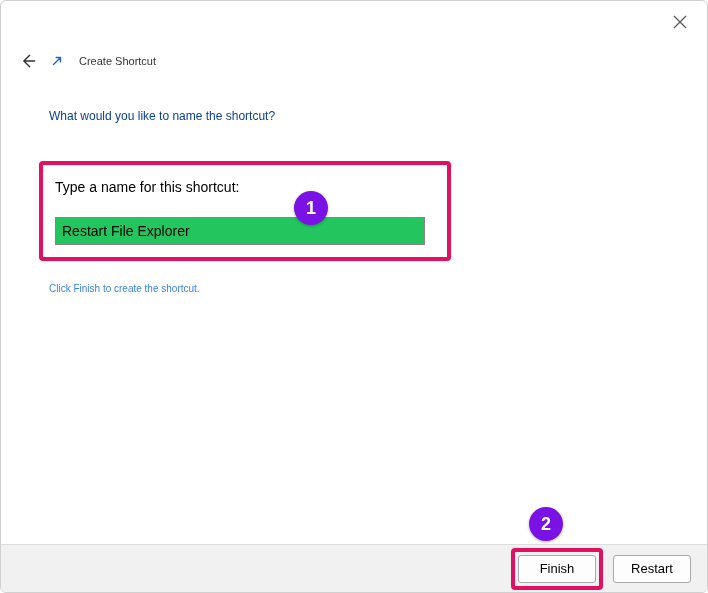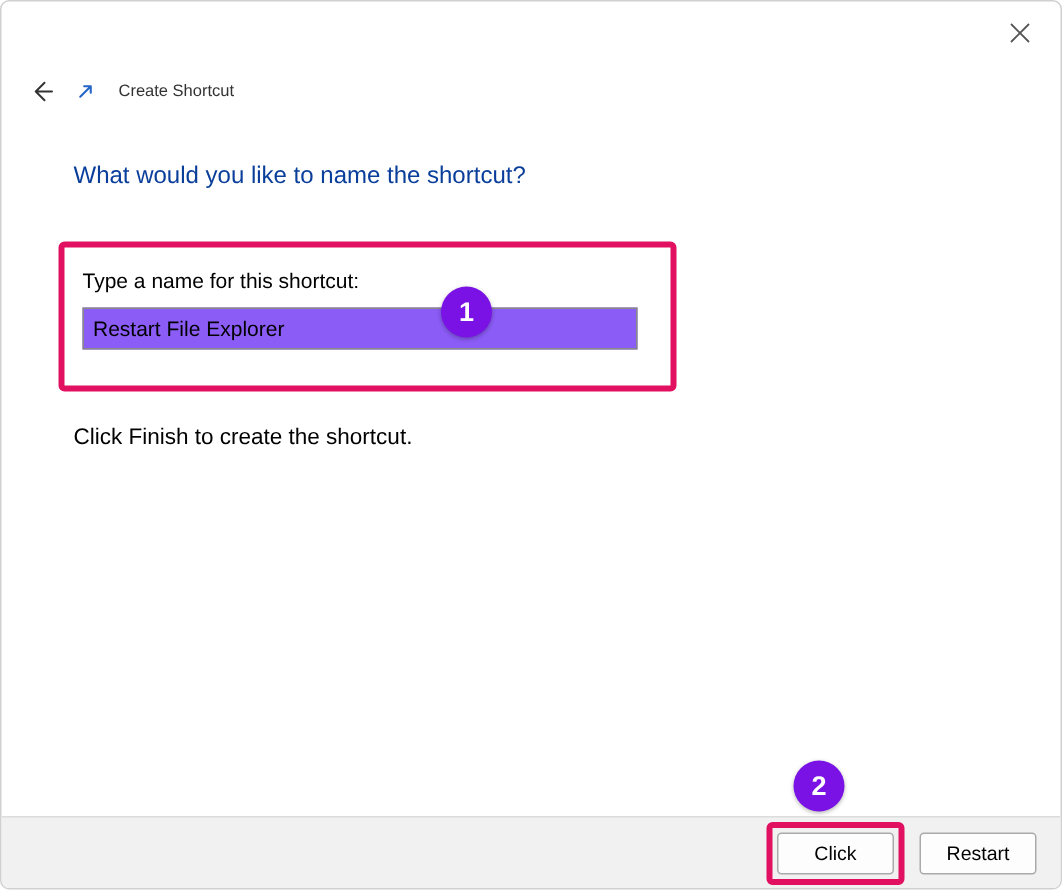--- a/index.html
+++ b/index.html
@@ -55,54 +55,54 @@
   }
   .win-title {
     font-size: 11px;
     color: #333;
     margin-left: 6px;
   }
   .heading {
     position: absolute;
     top: 108px;
     left: 48px;
-    font-size: 16px;
+    font-size: 12px;
     color: #0a3e9b;
     font-weight: 400;
   }
   .callout-1 {
     position: absolute;
     top: 160px;
     left: 38px;
     width: 412px;
     height: 100px;
     border: 4px solid #e11060;
     border-radius: 4px;
     padding: 14px 12px 10px 12px;
   }
   .field-label {
     font-size: 14px;
     color: #000;
-    margin-bottom: 10px;
+    margin-bottom: 22px;
   }
   .name-input {
     width: 370px;
     height: 28px;
     border: 1px solid #888;
     padding: 2px 6px;
     font-family: inherit;
     font-size: 14px;
-    background: #8b5cf6;
+    background: #22c55e;
   }
   .hint {
     position: absolute;
     top: 282px;
     left: 48px;
-    font-size: 15px;
-    color: #000000;
+    font-size: 10px;
+    color: #3b82f6;
   }
   .badge {
     position: absolute;
     width: 34px; height: 34px;
     border-radius: 50%;
     background: #7a12e6;
     color: #fff;
     font-weight: 700;
     font-size: 18px;
     display:flex; align-items:center; justify-content:center;
@@ -172,16 +172,16 @@
   <input class="name-input" type="text" value="Restart File Explorer" style="">
 </div>
 
 <div class="hint">Click Finish to create the shortcut.</div>
 
 <div class="badge badge-1">1</div>
 <div class="badge badge-2">2</div>
 
 <div class="footer">
   <div class="finish-wrap">
-    <button class="btn">Click</button>
+    <button class="btn">Finish</button>
   </div>
   <button class="btn">Restart</button>
 </div>
 
 </body></html>

